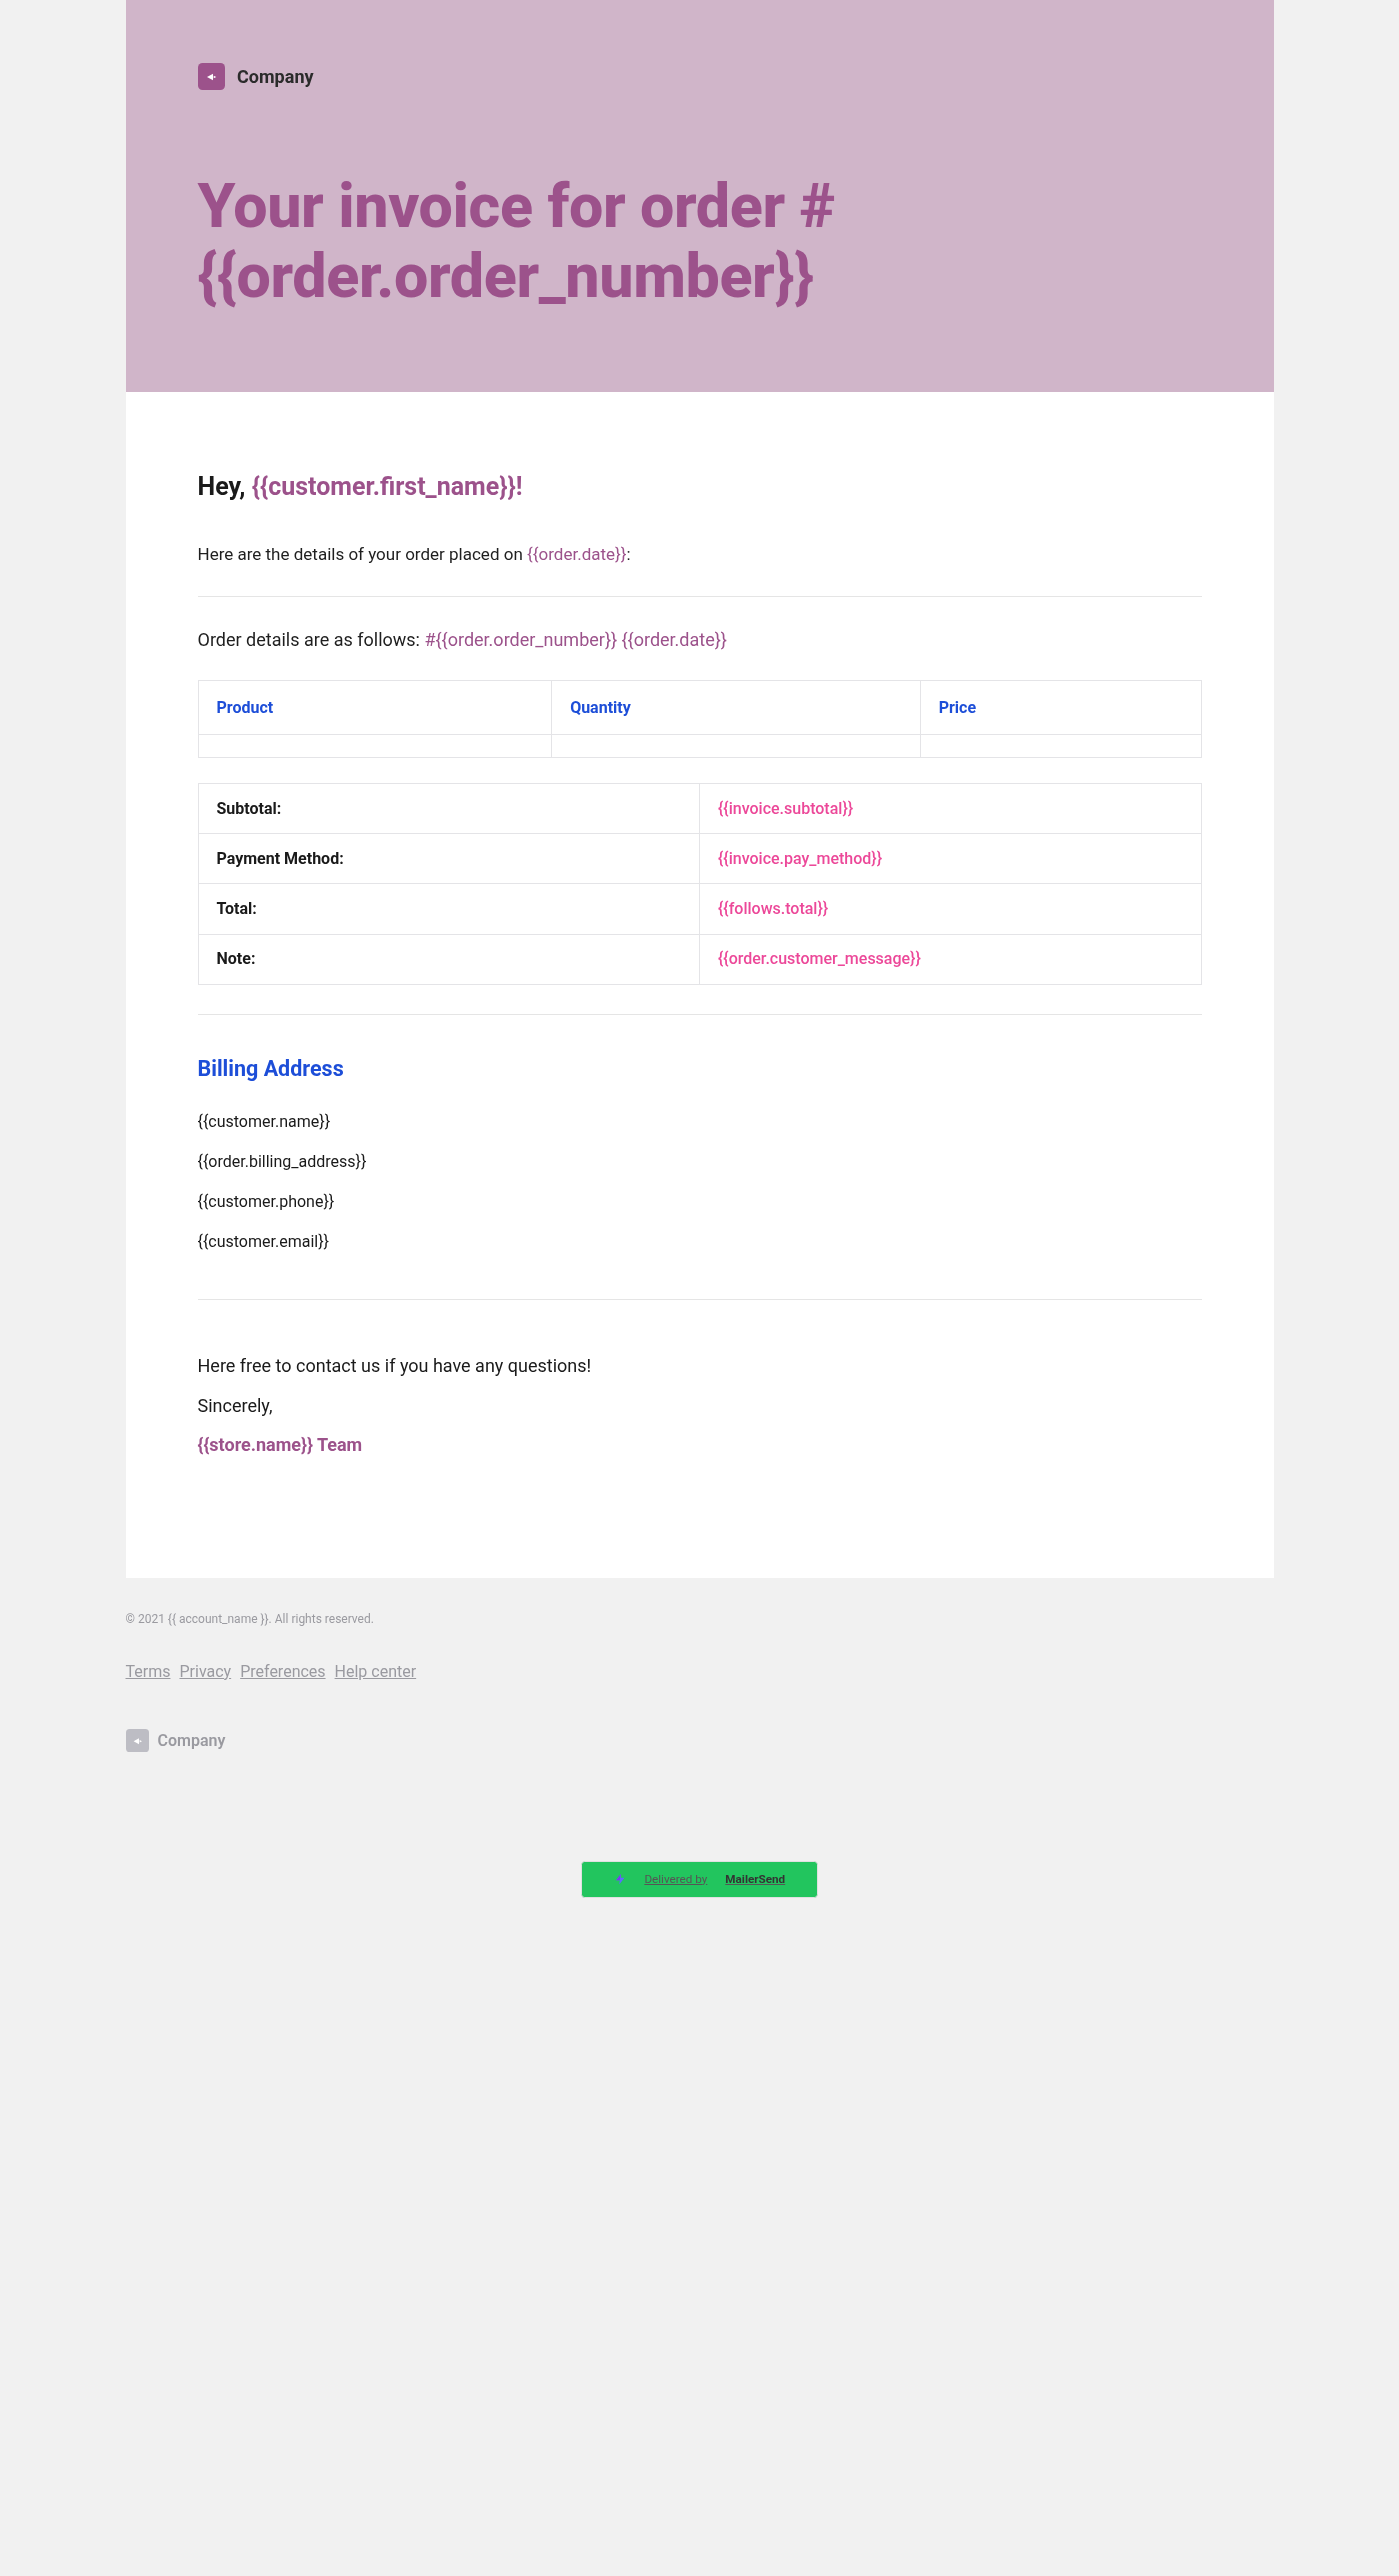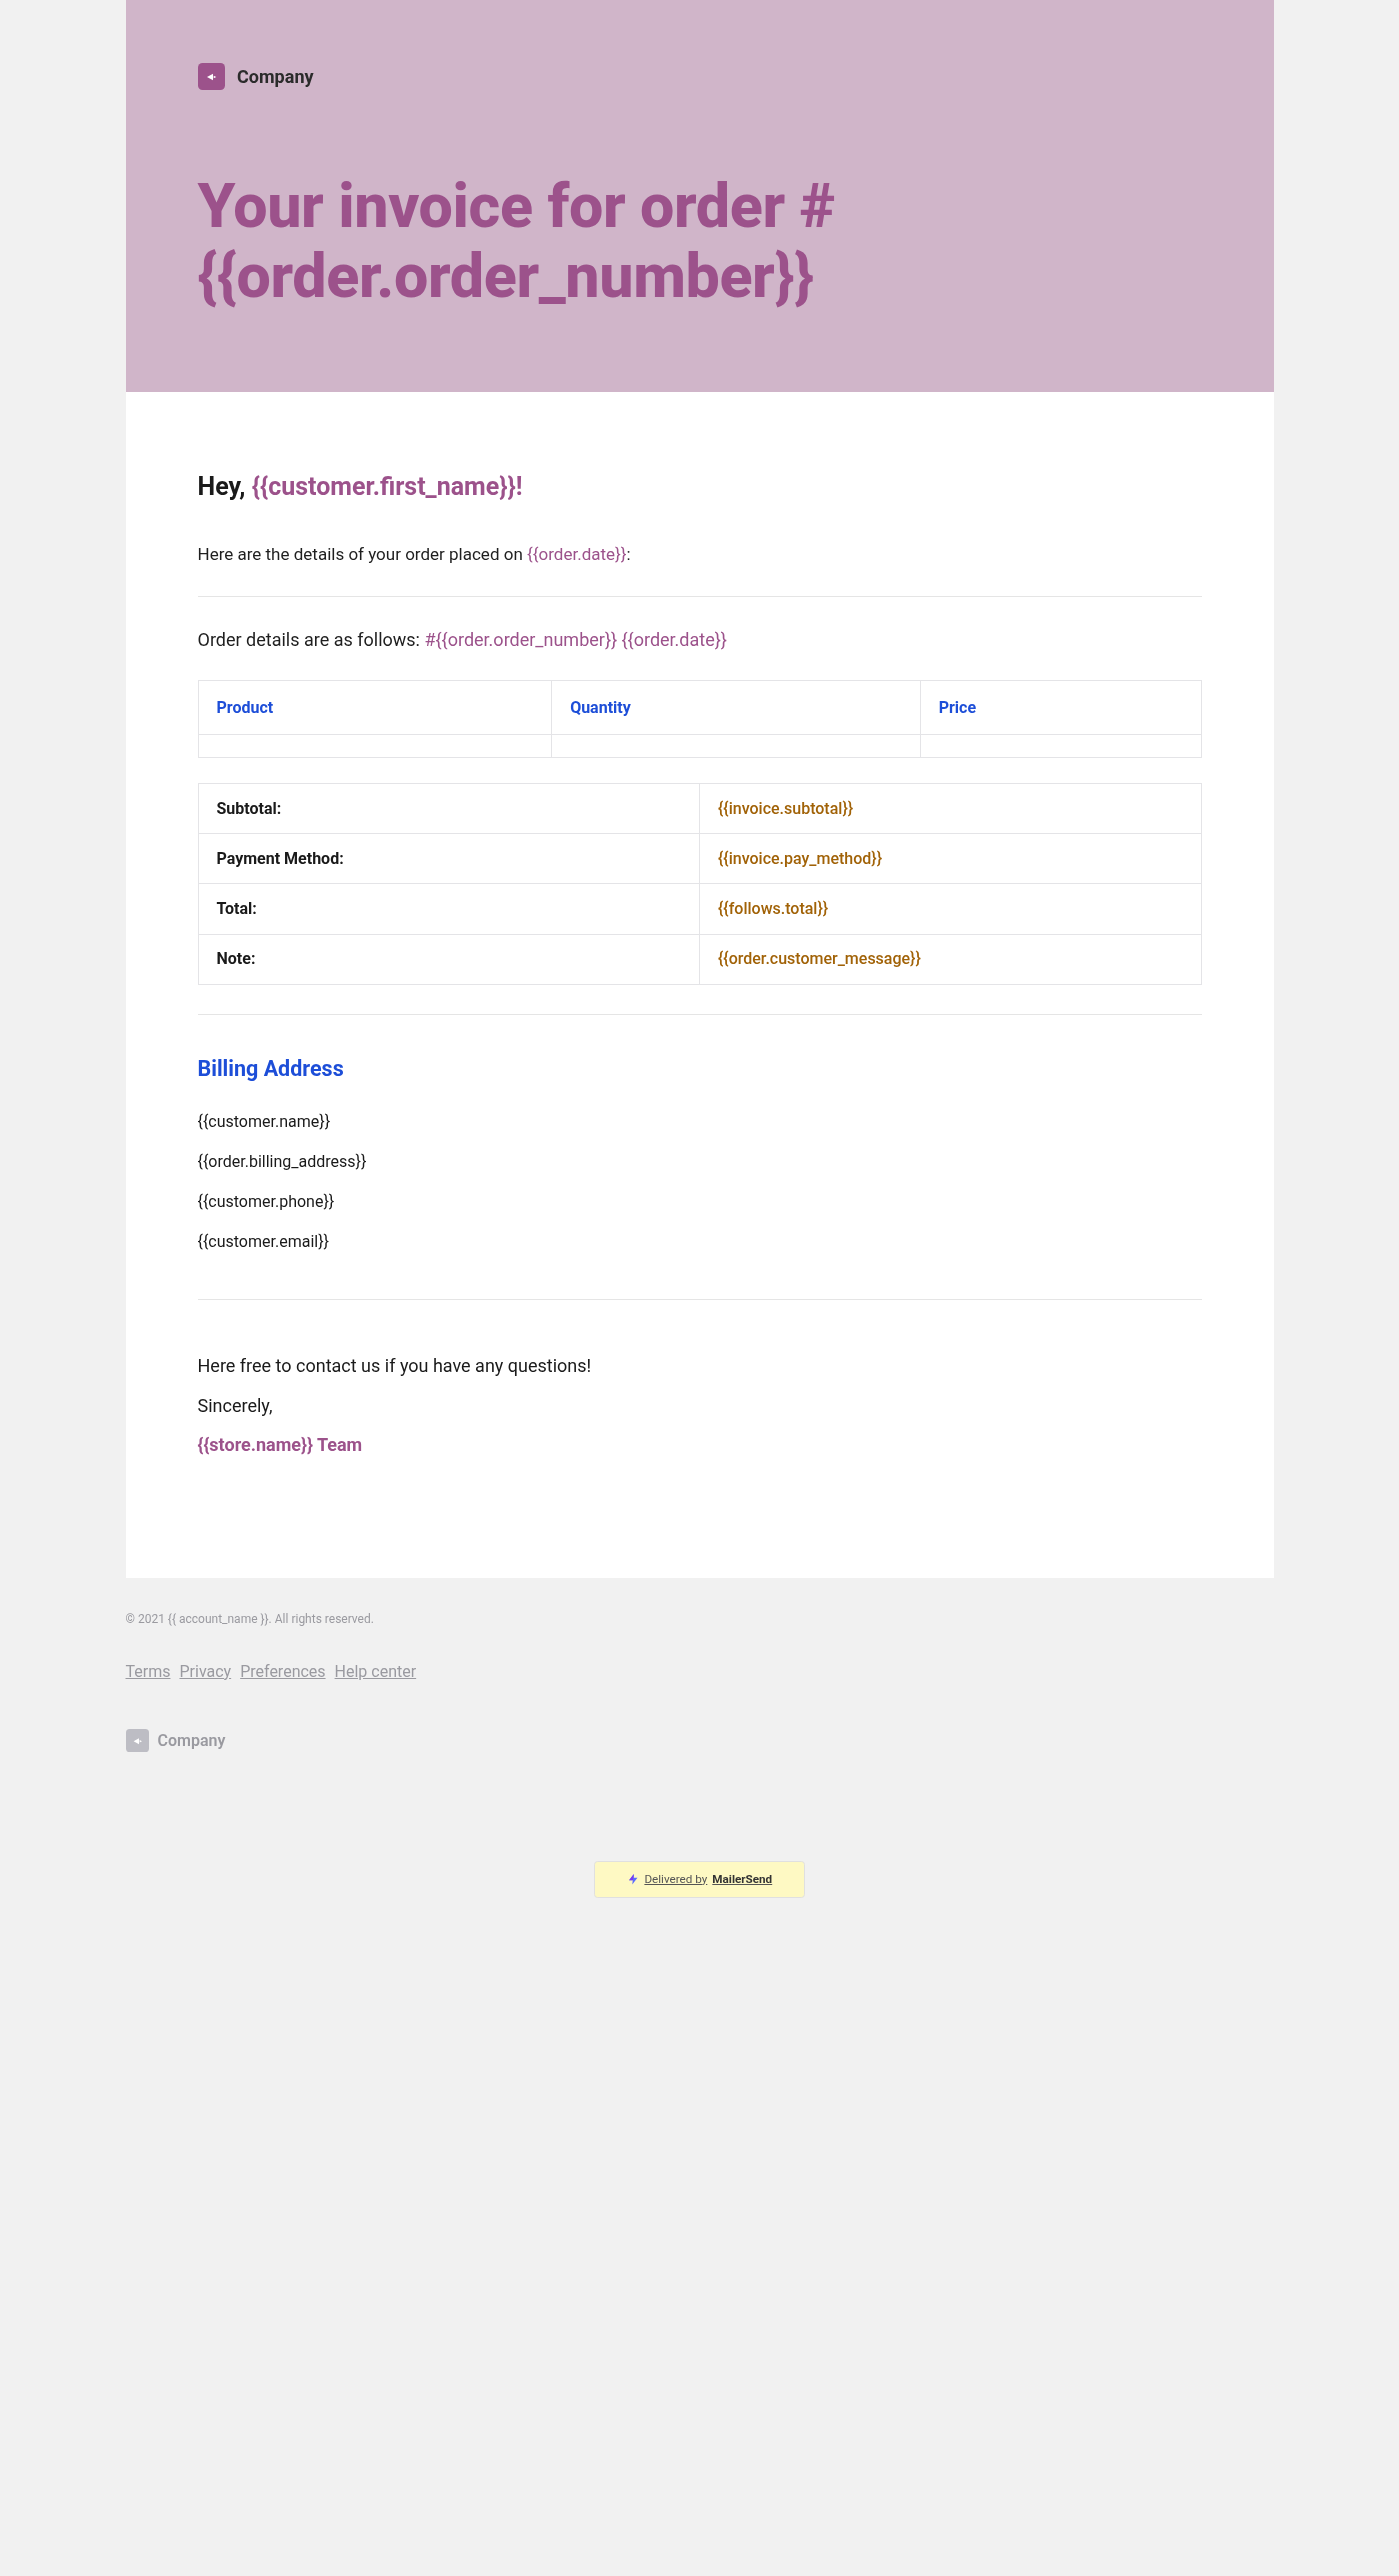--- a/index.html
+++ b/index.html
@@ -96,21 +96,21 @@
     padding: 12.6px 18px;
     border: 0.9px solid #e4e4e7;
     font-size: 16px;
     vertical-align: top;
   }
   .totals td.label {
     font-weight: 700;
     width: 50%;
   }
   .totals td.value {
-    color: #a16207;
+    color: #ec4899;
     font-weight: 500;
   }
   .products td.empty {
     height: 23px;
     padding: 9px 18px;
   }
   .section-heading {
     font-size: 21.5px;
     font-weight: 700;
     color: #1d4ed8;
@@ -173,22 +173,22 @@
     font-weight: 600;
     color: #9a9aa0;
   }
   .delivered {
     text-align: center;
     margin-top: 108px;
   }
   .delivered-badge {
     display: inline-flex;
     align-items: center;
-    gap: 5px;
-    background: #fef9c3;
+    gap: 18px;
+    background: #22c55e;
     border: 0.9px solid #e0e0e0;
     border-radius: 3.6px;
     padding: 9px 32px;
     font-size: 11.7px;
     color: #555;
   }
   .delivered-badge .bolt {
     width: 12.6px;
     height: 12.6px;
   }

